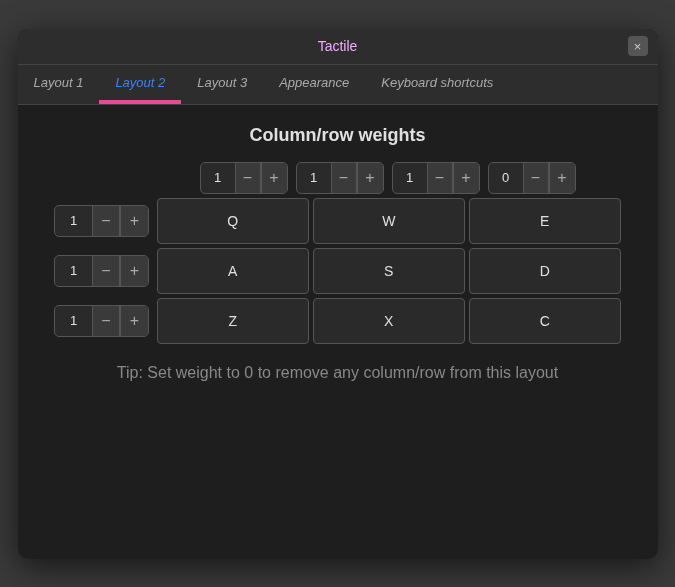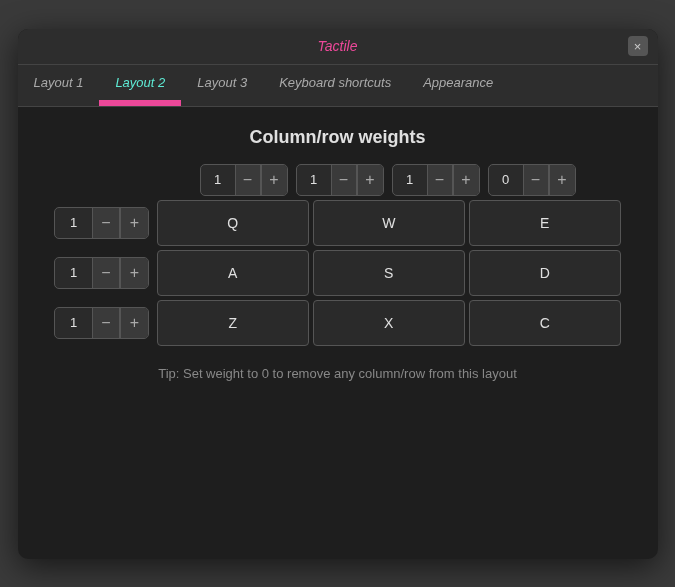--- a/index.html
+++ b/index.html
@@ -26,24 +26,23 @@
       background: #2d2d2d;
       display: flex;
       align-items: center;
       justify-content: center;
       padding: 8px 12px;
       position: relative;
       border-bottom: 1px solid #444;
       min-height: 36px;
     }
     .titlebar-title {
-      color: #ec4899;
+      color: #f0abfc;
       font-size: 14px;
       font-weight: 500;
-      font-style: italic;
     }
     .close-btn {
       position: absolute;
       right: 10px;
       top: 50%;
       transform: translateY(-50%);
       background: #555;
       border: none;
       color: #ccc;
       width: 20px;
@@ -65,22 +64,22 @@
     .tab {
       padding: 10px 16px;
       color: #aaa;
       font-size: 13px;
       cursor: pointer;
       border-bottom: 2px solid transparent;
       white-space: nowrap;
       user-select: none;
     }
     .tab.active {
-      color: #5eead4;
-      border-bottom: 6px solid #ec4899;
+      color: #3b82f6;
+      border-bottom: 4px solid #ec4899;
     }
     .content {
       padding: 20px 24px;
       flex: 1;
     }
     .section-title {
       color: #e0e0e0;
       font-size: 18px;
       font-weight: 600;
       text-align: center;
@@ -160,40 +159,40 @@
       color: #e0e0e0;
       font-size: 14px;
       font-weight: 500;
       text-align: center;
       padding: 14px 0;
       width: 152px;
       letter-spacing: 0.5px;
     }
     .tip-text {
       color: #888;
-      font-size: 13px;
+      font-size: 16px;
       text-align: center;
       margin-top: 16px;
     }
   </style>
 </head>
 <body>
 
 <div class="window">
   <div class="titlebar">
     <span class="titlebar-title">Tactile</span>
     <button class="close-btn">×</button>
   </div>
 
   <div class="tab-bar">
     <div class="tab">Layout 1</div>
     <div class="tab active">Layout 2</div>
     <div class="tab">Layout 3</div>
+    <div class="tab">Appearance</div>
     <div class="tab">Keyboard shortcuts</div>
-    <div class="tab">Appearance</div>
   </div>
 
   <div class="content">
     <div class="section-title">Column/row weights</div>
 
     <div class="weights-area">
 
       <div class="col-weights-row">
 
         <div class="stepper-group">

